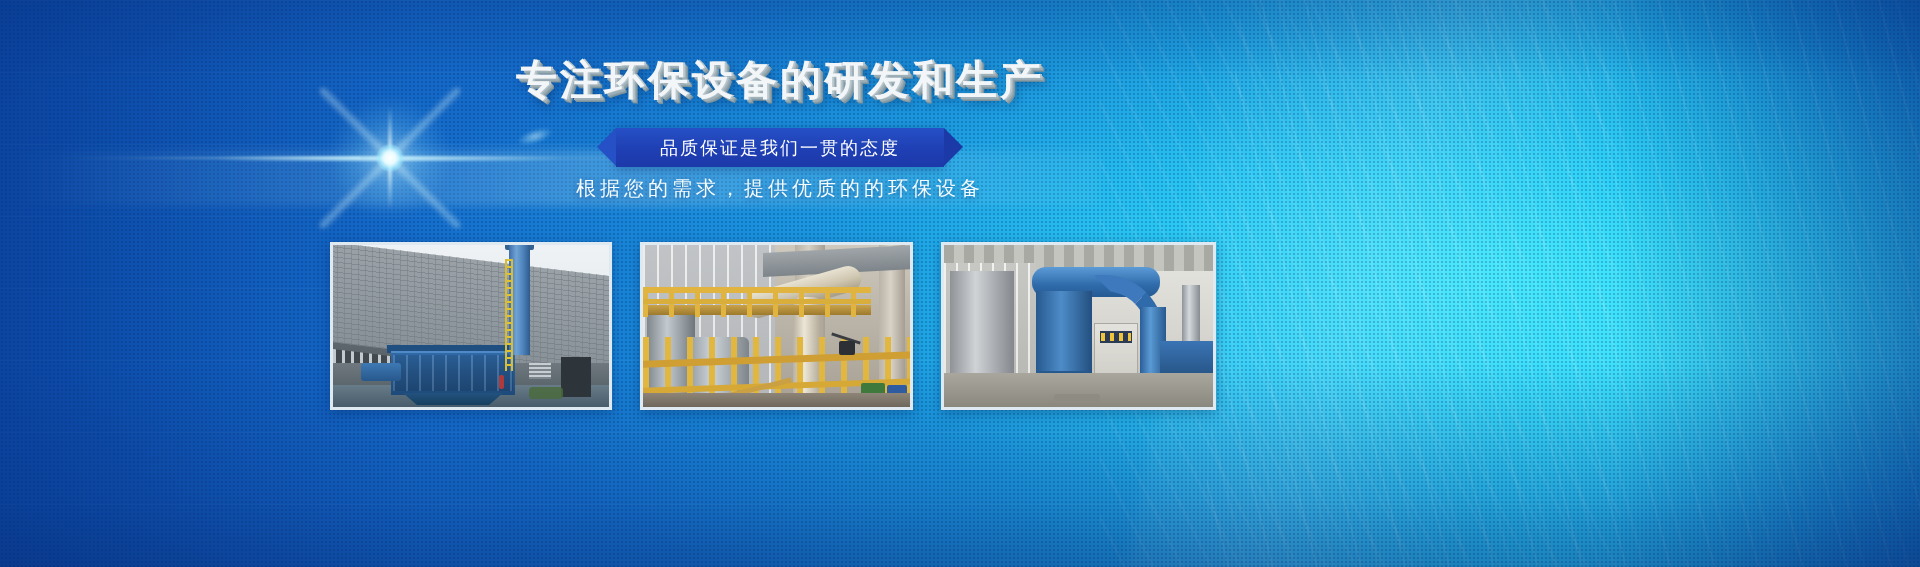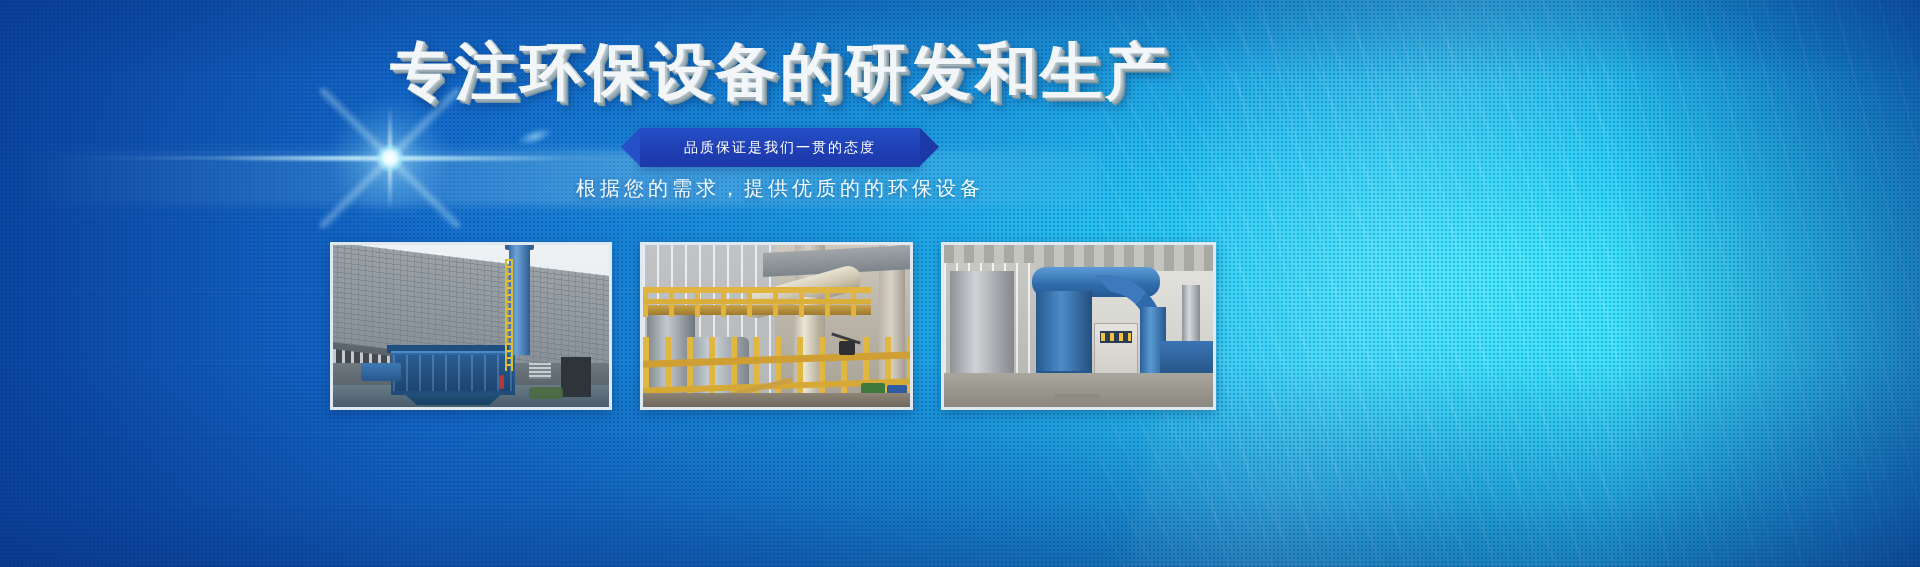--- a/index.html
+++ b/index.html
@@ -140,23 +140,23 @@
   .band-glow{
     position:absolute; left:0; top:150px; width:1100px; height:56px;
     background:linear-gradient(90deg, rgba(190,240,255,0) 0%, rgba(190,240,255,0.10) 25%, rgba(210,248,255,0.22) 58%, rgba(190,240,255,0.05) 100%);
     filter:blur(4px);
   }
 
   
   .content{position:absolute; inset:0;}
 
   .headline{
-    position:absolute; top:41px; left:0; width:1560px;
+    position:absolute; top:60px; left:0; width:1560px;
     text-align:center;
-    font-size:62px;
+    font-size:41px;
     font-weight:bold;
     letter-spacing:3px;
     color:#f2f6f8;
     line-height:1;
     white-space:nowrap;
     text-shadow:
        2px 0 0 #b9c6cc,
        3px 2px 0 #9fb0b8,
        4px 3px 0 #8ba0a9,
        5px 4px 0 #7b929c,
@@ -167,21 +167,21 @@
     position:absolute; top:128px; left:0; width:1560px;
     display:flex; justify-content:center;
   }
   .badge{
     position:relative;
     height:39px;
     padding:8px 44px;
     display:flex; align-items:center; justify-content:center;
     background:linear-gradient(180deg,#2650c6 0%,#1f3fb4 55%,#1c39a8 100%);
     color:#ffffff;
-    font-size:14px;
+    font-size:18px;
     letter-spacing:2px;
     box-shadow:0 2px 10px rgba(4,30,90,0.35);
   }
   .badge::before{
     content:""; position:absolute; left:-19px; top:0;
     border-top:19.5px solid transparent;
     border-bottom:19.5px solid transparent;
     border-right:19px solid #2650c6;
   }
   .badge::after{

